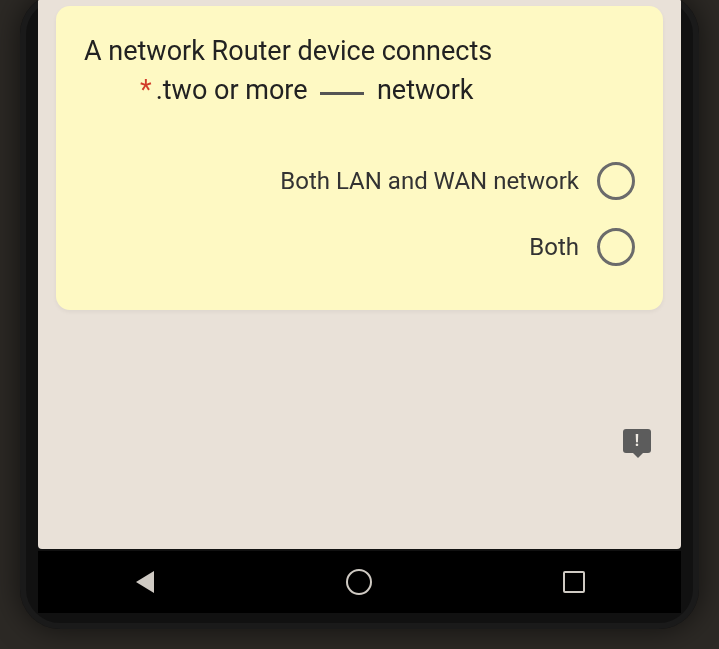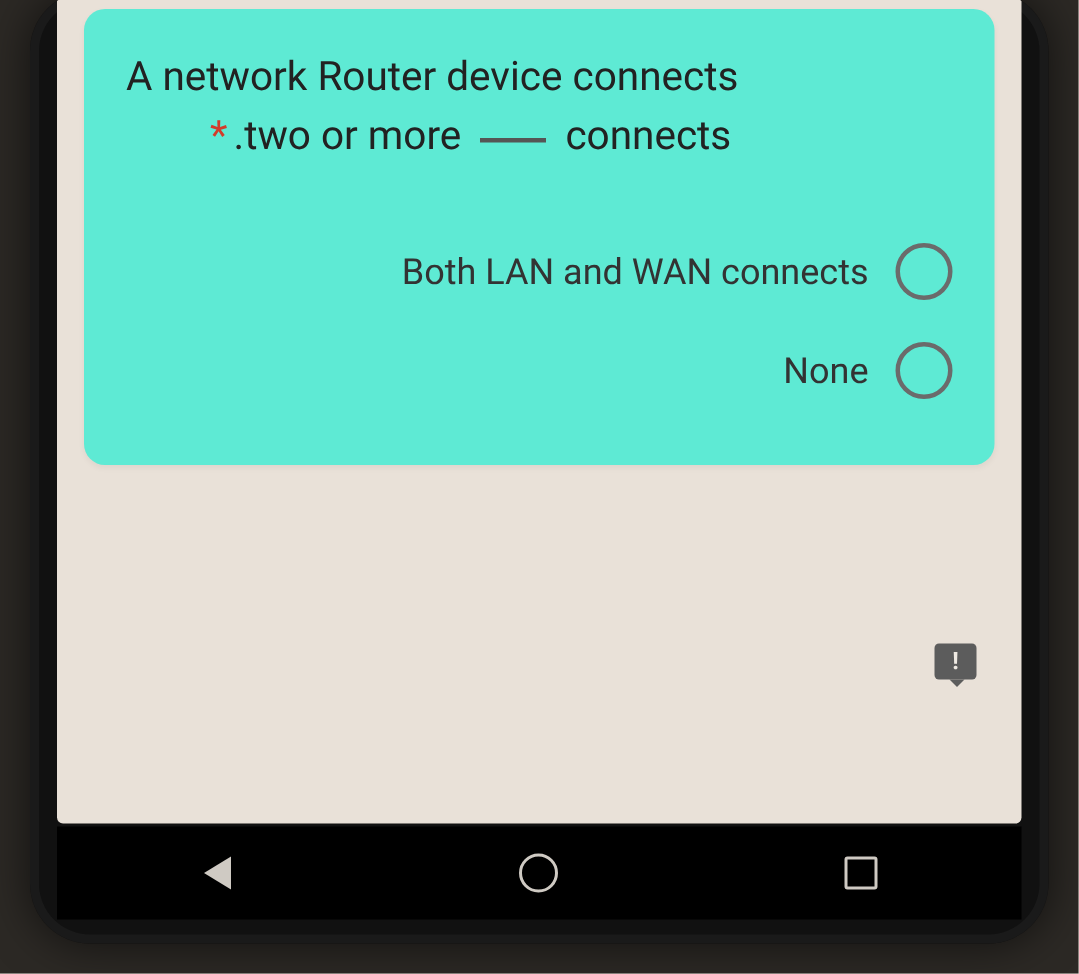--- a/index.html
+++ b/index.html
@@ -20,21 +20,21 @@
   }
   .screen{
     position:absolute;
     left:18px;right:18px;top:0;bottom:80px;
     background:#e9e1d8;
     border-radius:0 0 4px 4px;
     overflow:hidden;
   }
   .card{
     margin:12px 18px 0 18px;
-    background:#5eead4;
+    background:#fef9c3;
     border-radius:14px;
     padding:26px 28px 30px 28px;
     box-shadow:0 2px 4px rgba(0,0,0,.05);
   }
   .question{
     font-size:27px;
     line-height:1.45;
     color:#222;
     text-align:left;
   }
@@ -129,31 +129,31 @@
 
 <div class="phone">
   <div class="screen">
 
     <div class="card">
       <div class="question">
         <span>A network Router device connects</span>
         <span class="l2">
           <span class="req">*</span><span>.two or more</span>
           <span class="blank"></span>
-          <span>connects</span>
+          <span>network</span>
         </span>
       </div>
 
       <div class="options">
         <div class="opt">
-          <span class="lbl">Both LAN and WAN connects</span>
+          <span class="lbl">Both LAN and WAN network</span>
           <span class="radio"></span>
         </div>
         <div class="opt">
-          <span class="lbl">None</span>
+          <span class="lbl">Both</span>
           <span class="radio"></span>
         </div>
       </div>
     </div>
 
     <div class="flag">
       <span class="bang">!</span>
     </div>
   </div>
 

